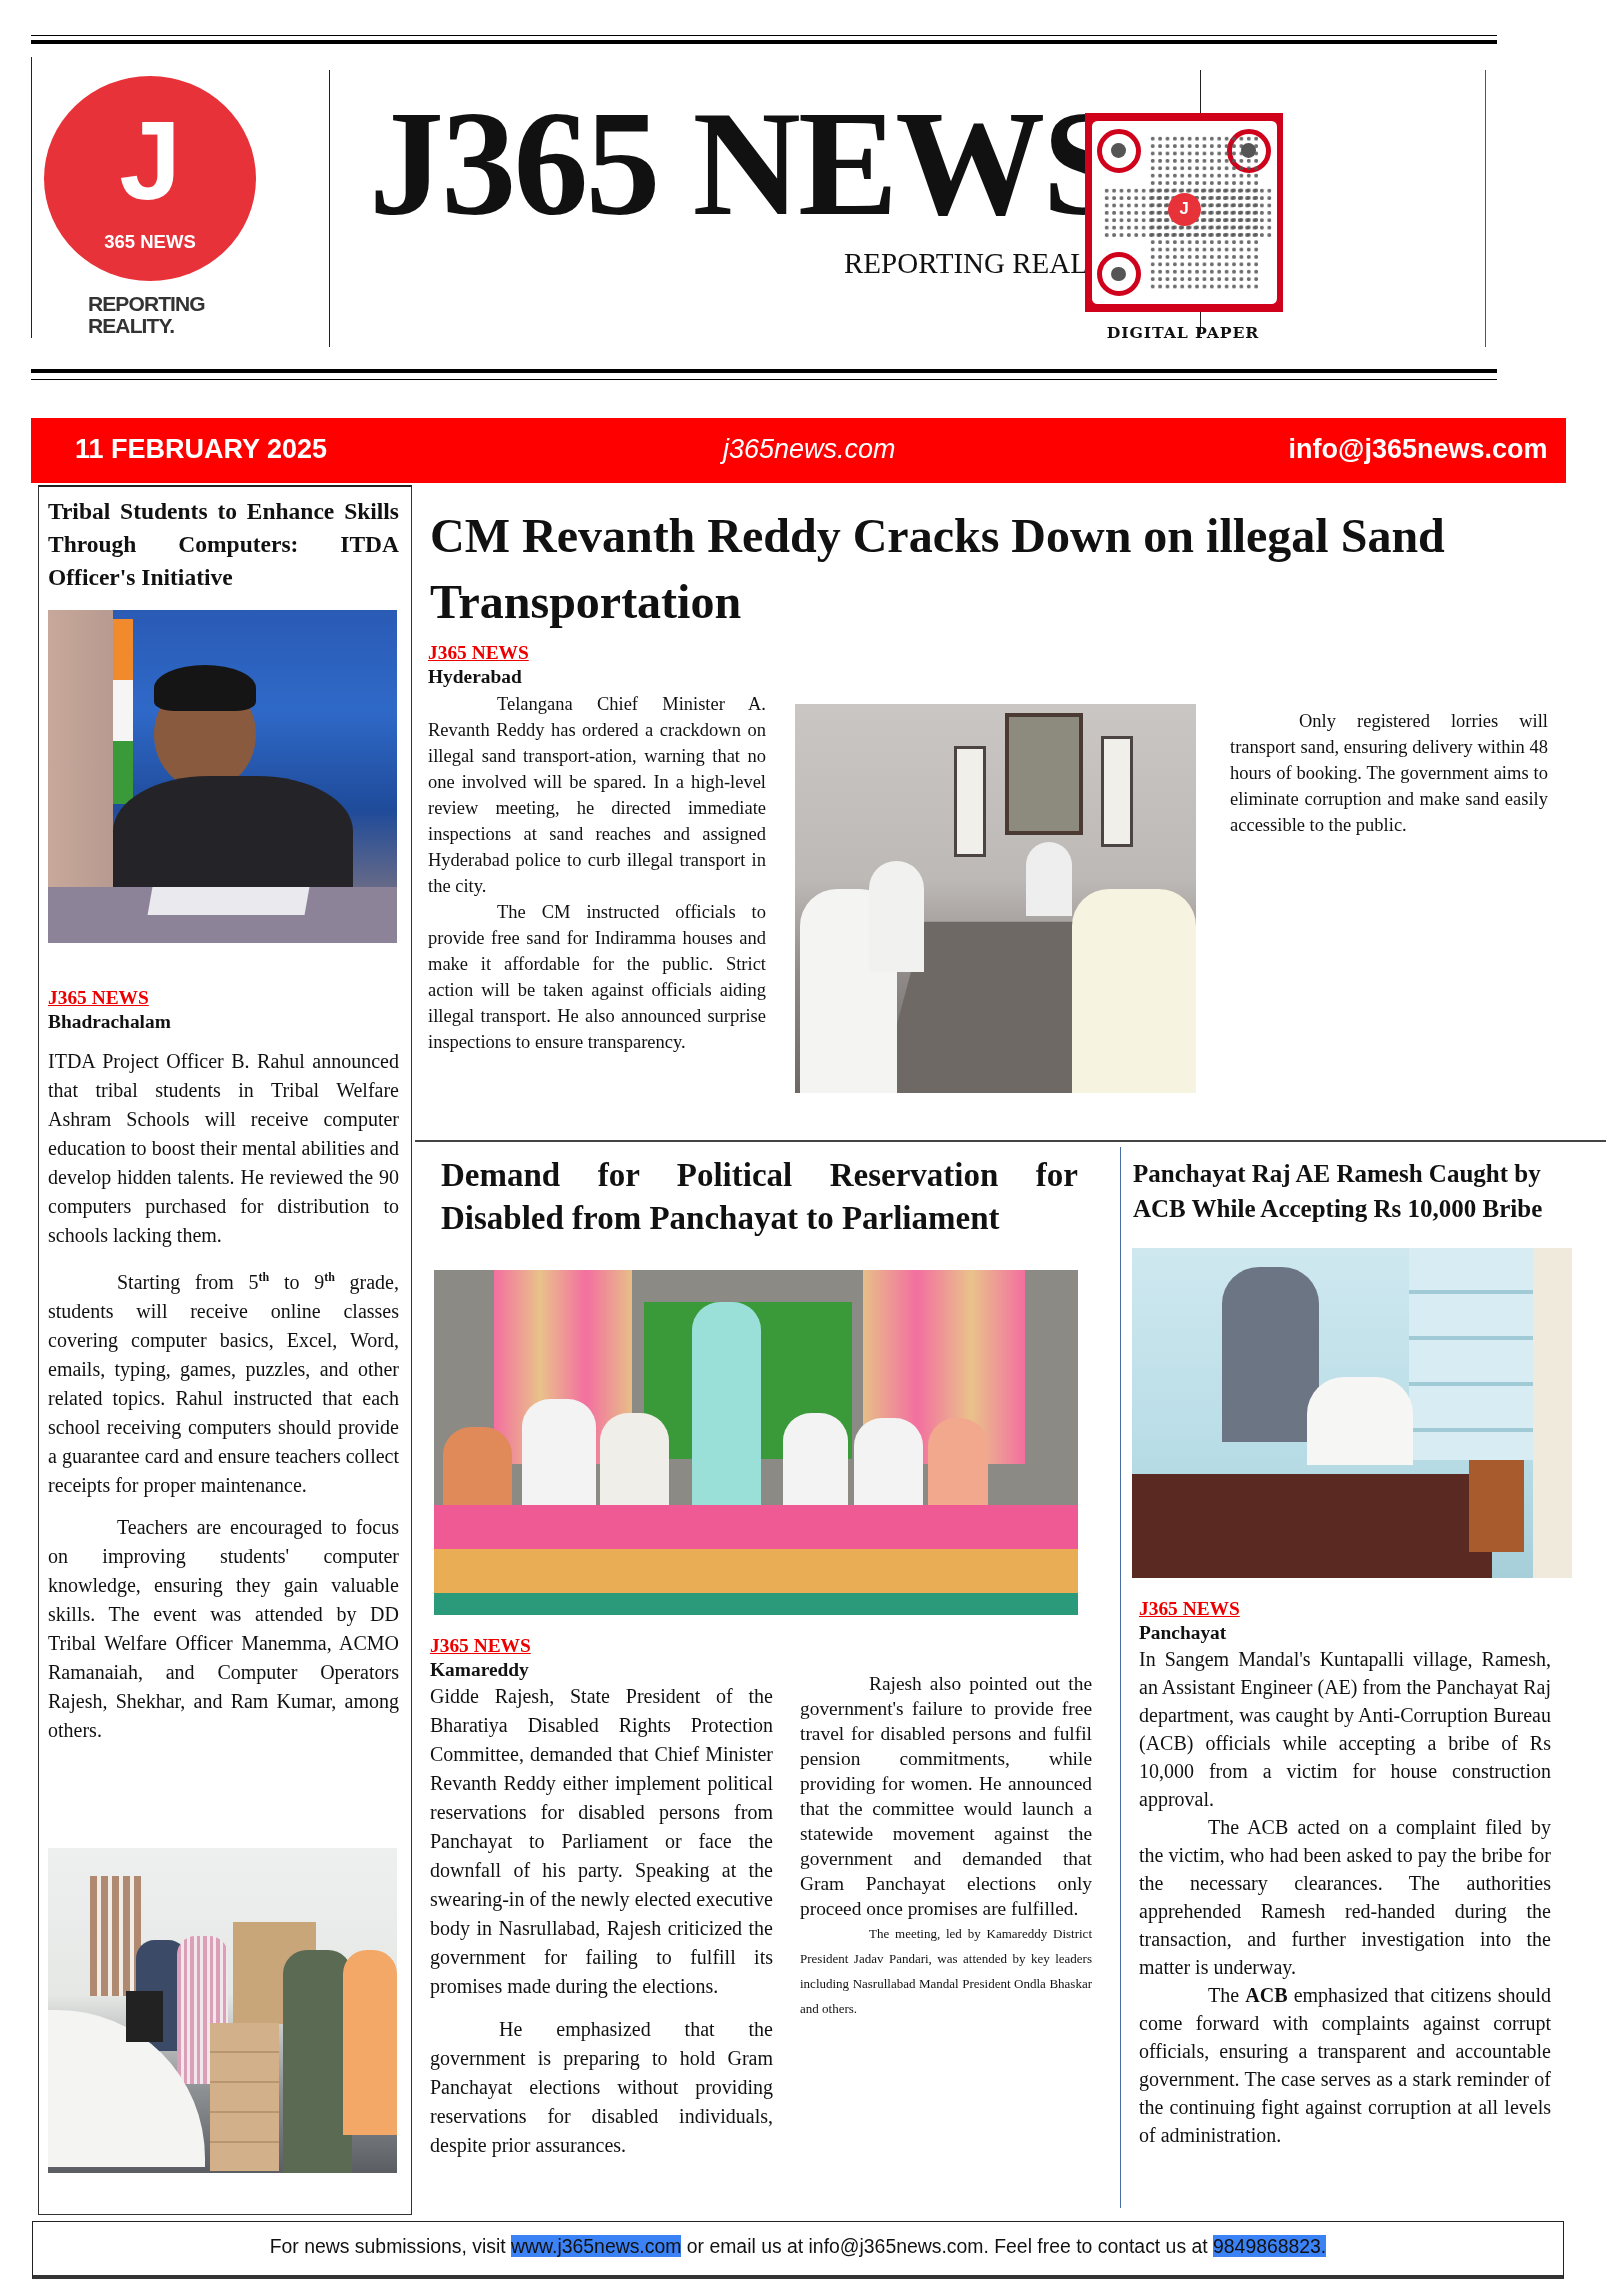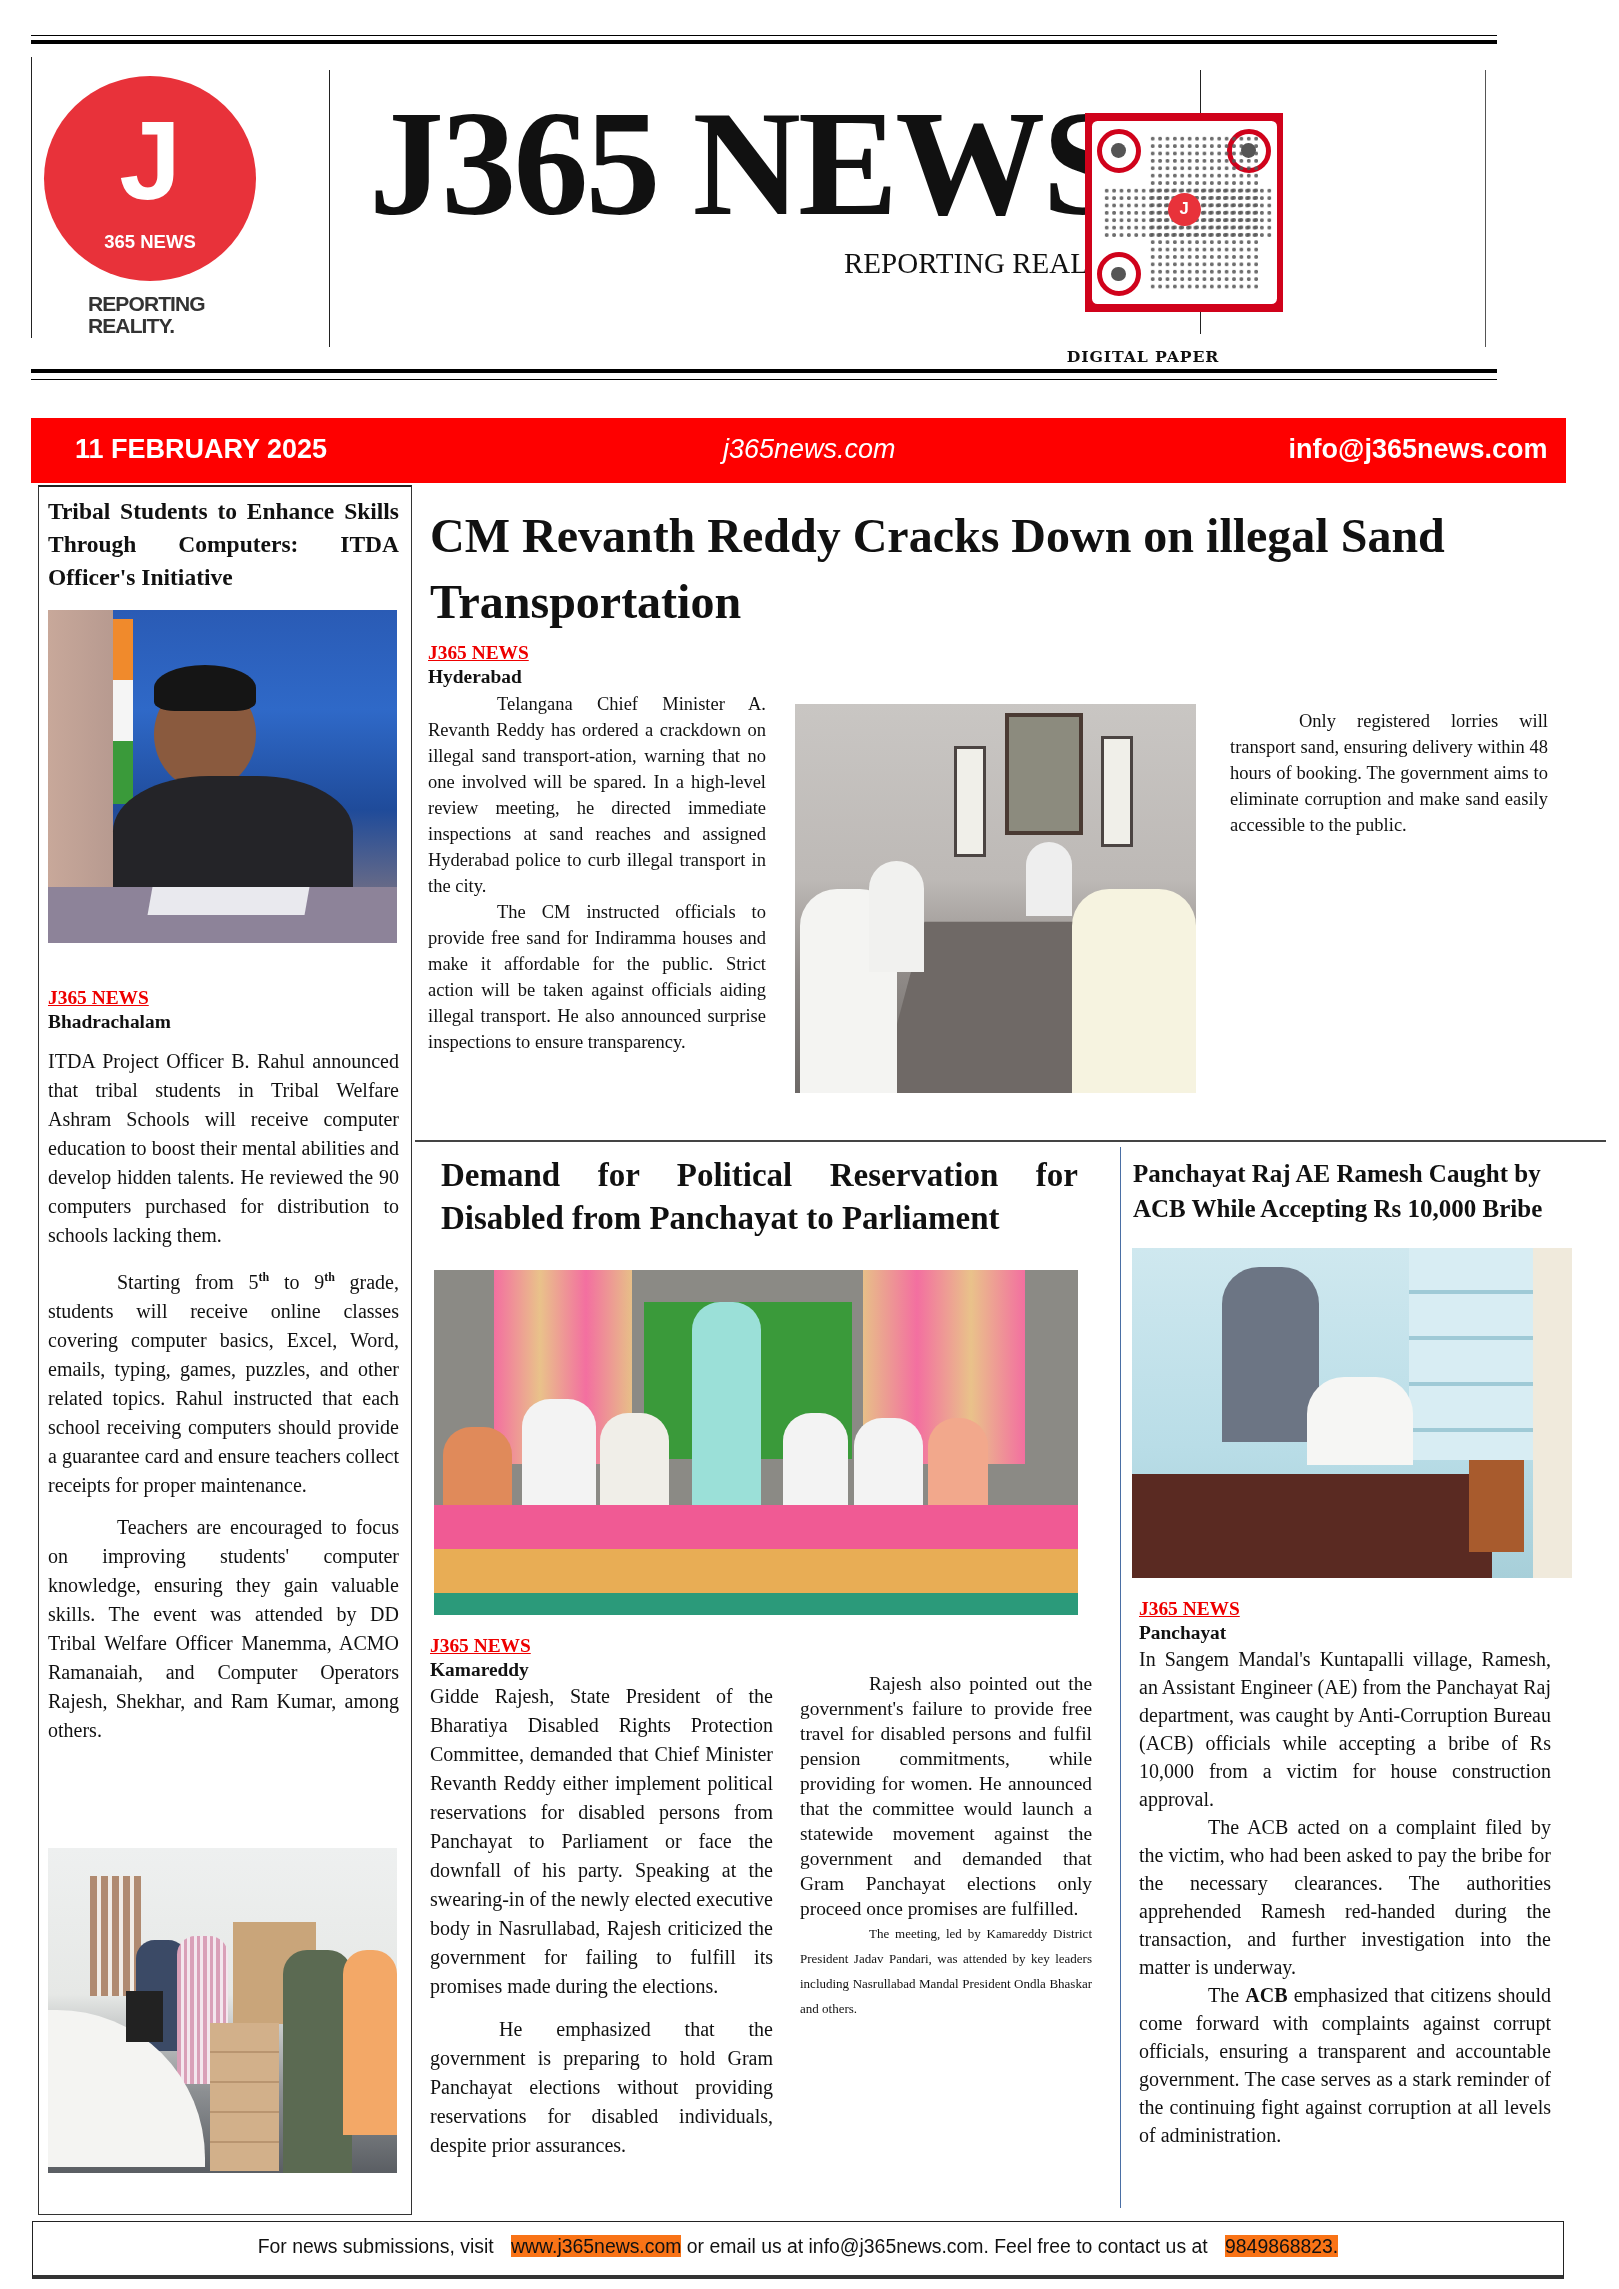--- a/index.html
+++ b/index.html
@@ -20,21 +20,21 @@
   .subtitle { left: 844px; top: 247px; font-size: 29px; letter-spacing: 0px; white-space: nowrap; }
   .qrbox { left: 1085px; top: 113px; width: 198px; height: 199px; background: #d0021b; }
   .qrbox .inner { position:absolute; left: 6.5px; top: 8.3px; right: 6.5px; bottom: 8.3px; background: #fff; border-radius: 5.5px; }
   .finder { position:absolute; width: 44px; height: 44px; border-radius: 50%; border: 5.5px solid #d0021b; background: #fff; }
   .finder::after { content:""; position:absolute; left: 9.2px; top: 9.2px; width: 14.8px; height: 14.8px; border-radius: 50%; background: #555; }
   .qrdots { position:absolute; left: 57px; top: 14px; width: 111px; height: 157px;
     background-image: radial-gradient(#555 35%, transparent 40%); background-size: 7.4px 7.4px; opacity: .85; }
   .qrdots2 { position:absolute; left: 11px; top: 66px; width: 171px; height: 51px;
     background-image: radial-gradient(#555 35%, transparent 40%); background-size: 7.4px 7.4px; opacity: .85; }
   .qrcenter { position:absolute; left: 76px; top: 72px; width: 33px; height: 33px; border-radius: 50%; background: #e8323a; color: #fff; font-family: "Liberation Sans", sans-serif; font-weight: bold; font-size: 16.6px; text-align: center; line-height: 31px; }
-  .digital { left: 1044px; top: 323px; width: 198px; text-align: center; font-family: "DejaVu Serif", serif; font-weight: bold; font-size: 15.7px; letter-spacing: 0.9px; margin-top: 24px; }
+  .digital { left: 1084px; top: 323px; width: 198px; text-align: center; font-family: "DejaVu Serif", serif; font-weight: bold; font-size: 15.7px; letter-spacing: 0.9px; }
 
   
   .band { left: 31px; top: 418px; width: 1535px; height: 65px; background: #fe0000; color: #fff; font-family: "Liberation Sans", sans-serif; font-size: 27px; }
   .band span { position: absolute; top: 15.7px; white-space: nowrap; }
   .band .date { left: 44px; font-weight: bold; }
   .band .web { left: 692px; font-style: italic; }
   .band .mail { right: 18.5px; font-weight: bold; }
 
   
   .leftbox { left: 38px; top: 485px; width: 374px; height: 1730px; border: 1.8px solid #333; border-top: 2.8px solid #222; }
@@ -49,21 +49,21 @@
 
   .main-h { left: 430px; top: 503px; width: 1163px; font-weight: bold; font-size: 48px; line-height: 66px; }
 
   .hr-mid { left: 415px; top: 1140px; width: 1191px; height: 1.8px; background: #444; }
   .vsep { left: 1120px; top: 1147px; width: 0.9px; height: 1061px; background: #4a6fa5; }
 
   .h2 { left: 441px; top: 1154px; width: 637px; font-weight: bold; font-size: 33px; line-height: 43px; text-align: justify; text-align-last: left; }
   .h3 { left: 1133px; top: 1156px; width: 443px; font-weight: bold; font-size: 25px; line-height: 35px; }
 
   .footer { left: 32px; top: 2221px; width: 1532px; height: 58px; border: 1.8px solid #222; border-bottom: 4.6px solid #333; font-family: "Liberation Sans", sans-serif; font-size: 19.4px; text-align: center; padding-top: 13px; }
-  .footer .hl { background: #f97316; margin-left: 12px; }
+  .footer .hl { background: #3b82f6; }
 </style>
 </head>
 <body>
 
 <div class="abs rule-top"></div>
 <div class="abs vline" style="left:31px;top:57px;height:281px;width:0.9px;"></div>
 <div class="abs vline" style="left:329px;top:70px;height:277px;width:0.9px;"></div>
 <div class="abs vline" style="left:1200px;top:70px;height:264px;width:0.9px;"></div>
 <div class="abs vline" style="left:1485px;top:70px;height:277px;width:0.9px;background:#555;"></div>
 

